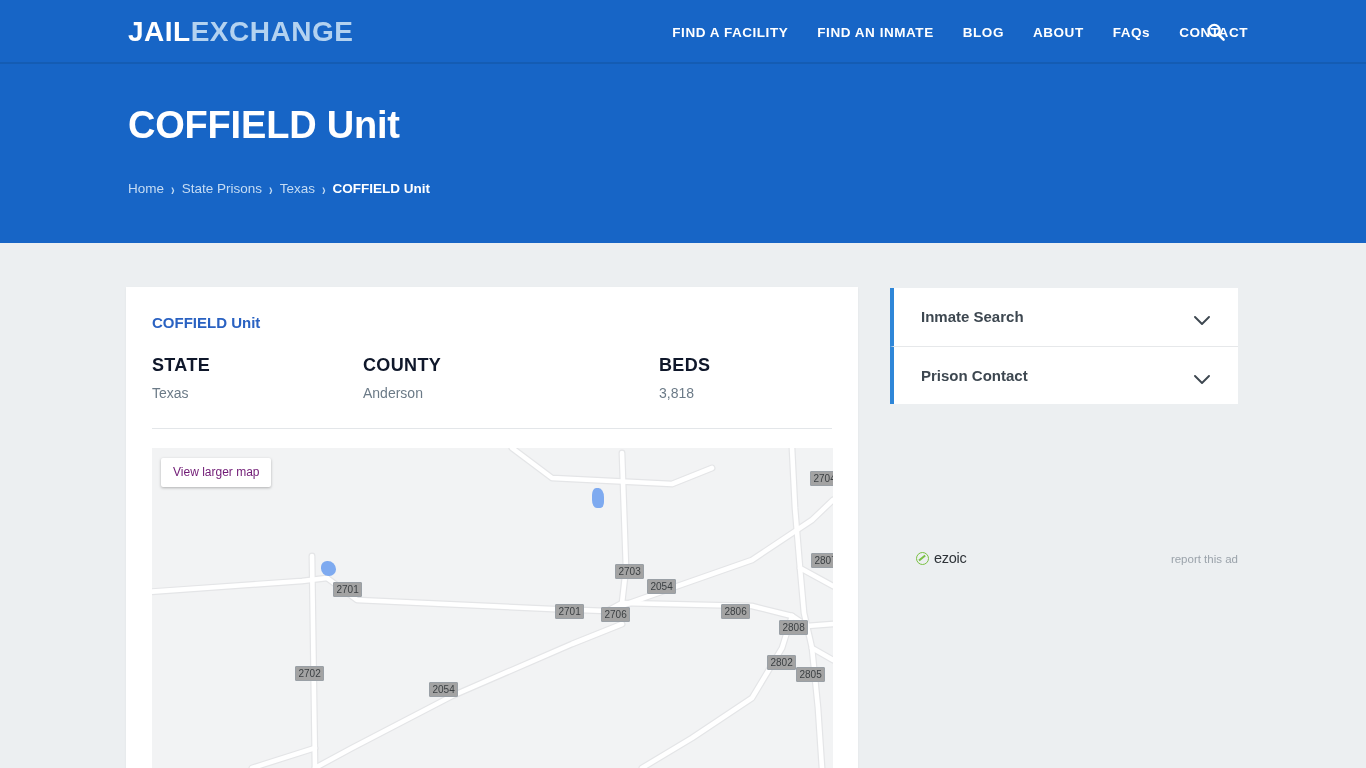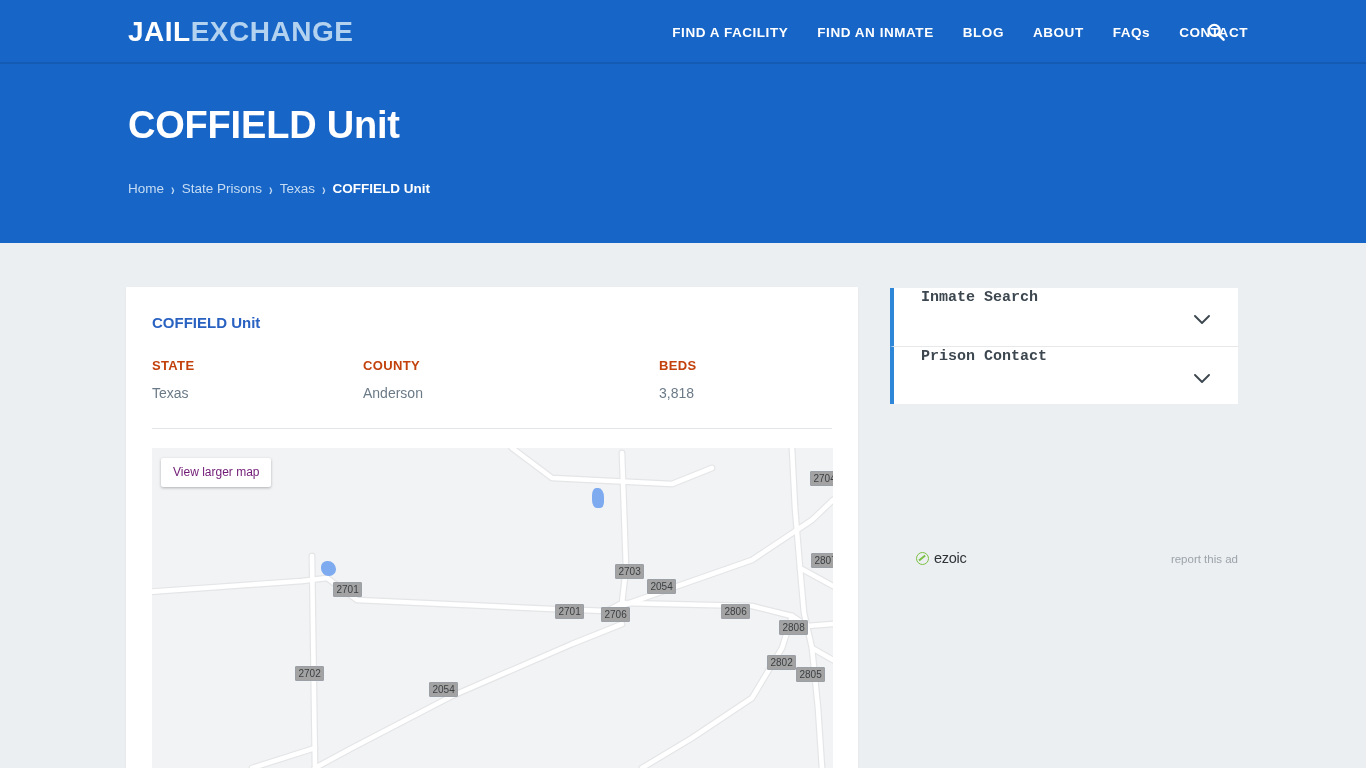--- a/index.html
+++ b/index.html
@@ -77,21 +77,21 @@
     background: #ffffff;
     box-shadow: 0 1px 2px rgba(0,0,0,0.06);
   }
   #facility-name {
     position: absolute; left: 26px; top: 26px;
     font-size: 15px; font-weight: bold; color: #2a62c2;
     line-height: 20px; white-space: nowrap;
   }
   .stat-col { position: absolute; top: 70px; }
   .stat-label {
-    font-size: 13px; font-weight: bold; color: #c2410c;
+    font-size: 18px; font-weight: bold; color: #0f172a;
     letter-spacing: 0.35px; line-height: 17px; white-space: nowrap;
   }
   .stat-value {
     margin-top: 10px;
     font-size: 14px; color: #6b7a87; line-height: 18px; white-space: nowrap;
   }
   #stat-0 { left: 26px; }
   #stat-1 { left: 237px; }
   #stat-2 { left: 533px; }
   #card-divider {
@@ -127,23 +127,22 @@
   
   #sidebar {
     position: absolute; left: 890px; top: 288px;
     width: 348px;
   }
   .accordion-item {
     position: relative;
     background: #ffffff;
     border-left: 4px solid #2e86d8;
     height: 58px;
-    display: flex; align-items: flex-start;
+    display: flex; align-items: center;
     cursor: pointer;
-    font-family: Liberation Mono, monospace;
   }
   .accordion-item + .accordion-item { border-top: 1px solid #e6e8ea; }
   .accordion-title {
     margin-left: 27px;
     font-size: 15px; font-weight: bold; color: #3d4750;
     line-height: 20px; white-space: nowrap;
   }
   .accordion-chevron {
     position: absolute; right: 28px; top: 50%;
     margin-top: -5px;

